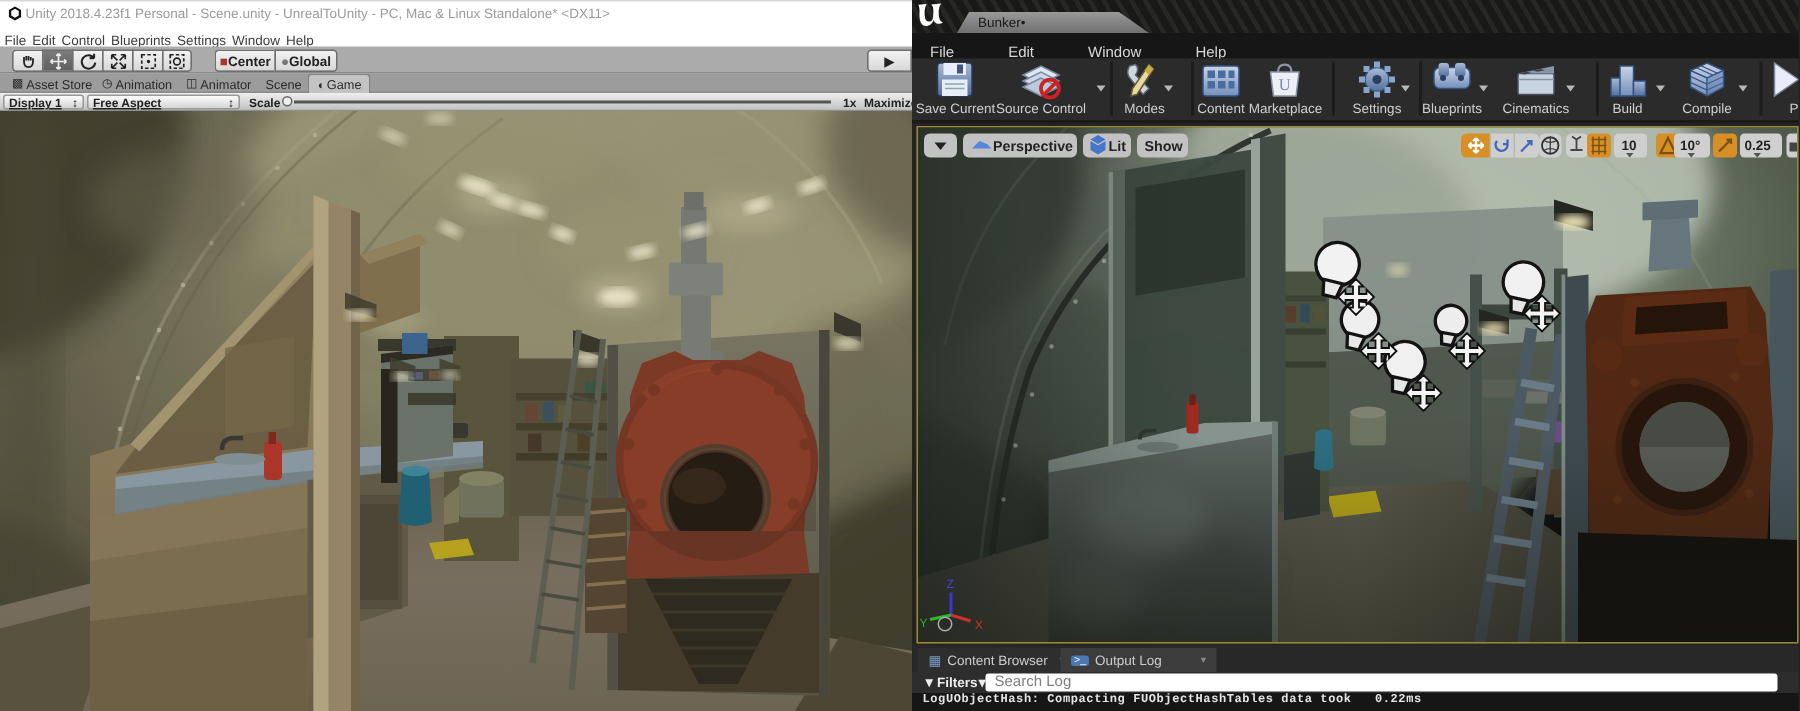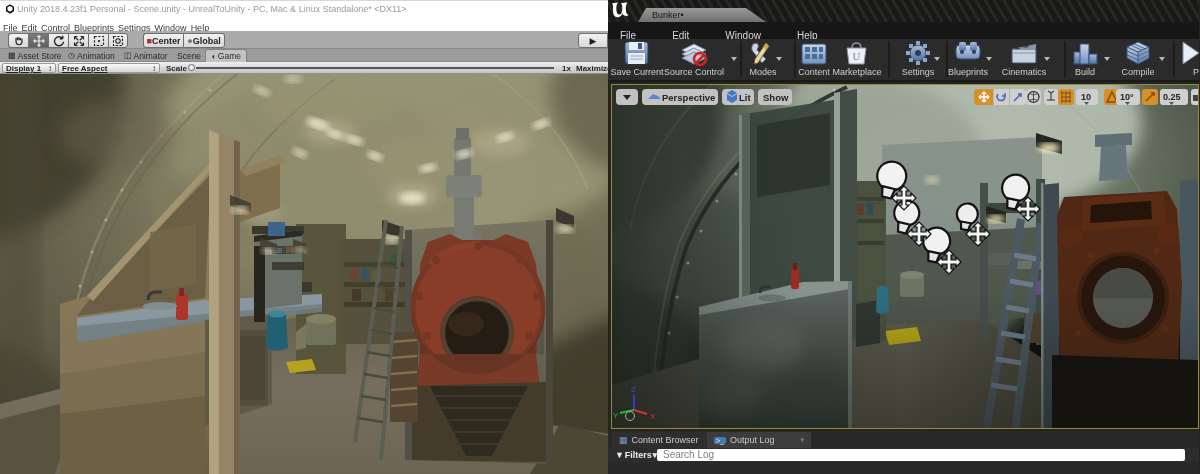--- a/index.html
+++ b/index.html
@@ -820,14 +820,15 @@
 </svg>
     </div>
     <div id="ue-bottom">
       <div class="uebtab" style="left:4px; background:#2e2e2e;"><span style="color:#7a9cc8;margin-right:4px">▦</span>Content Browser <span style="color:#888;margin-left:8px;font-size:7px">▾</span></div>
       <div class="uebtab" style="left:99px; background:#3c3c3c;"><span style="background:#4a78b0;color:#fff;font-size:7px;padding:0 2px;border-radius:2px;margin-right:4px">&gt;_</span>Output Log <span style="color:#888;margin-left:26px;font-size:7px">▾</span></div>
     </div>
     <div id="ue-filters">
       <span class="abs" style="left:7px;top:2px;font-size:9px;color:#eee;font-weight:bold">▼ Filters ▾</span>
       <div id="ue-search">Search Log</div>
     </div>
+    <div id="ue-log"><span style="padding-left:7px">LogUObjectHash: Compacting FUObjectHashTables data took&nbsp;&nbsp;&nbsp;0.22ms</span></div>
   </div>
 </div>
 
 </body></html>

